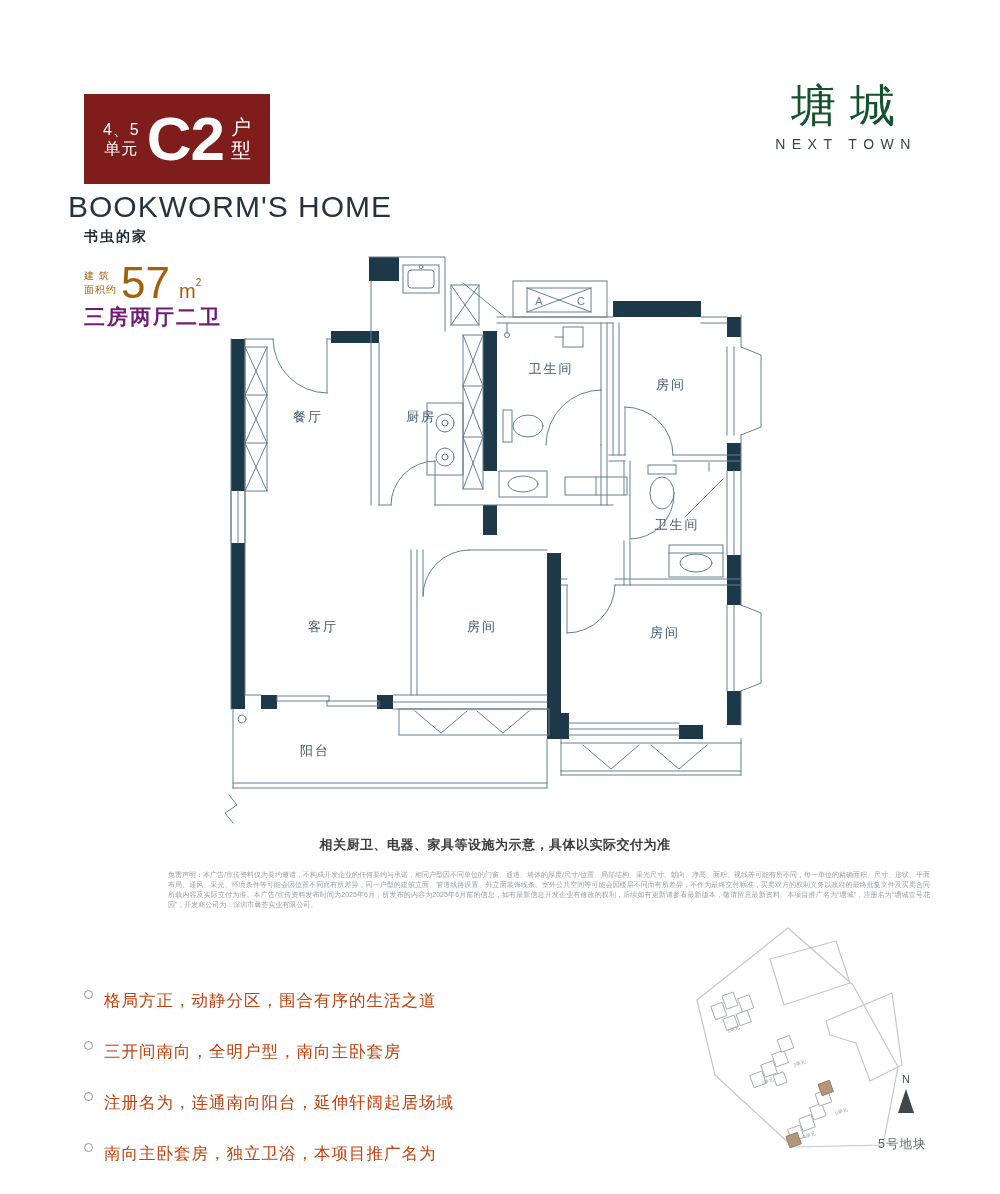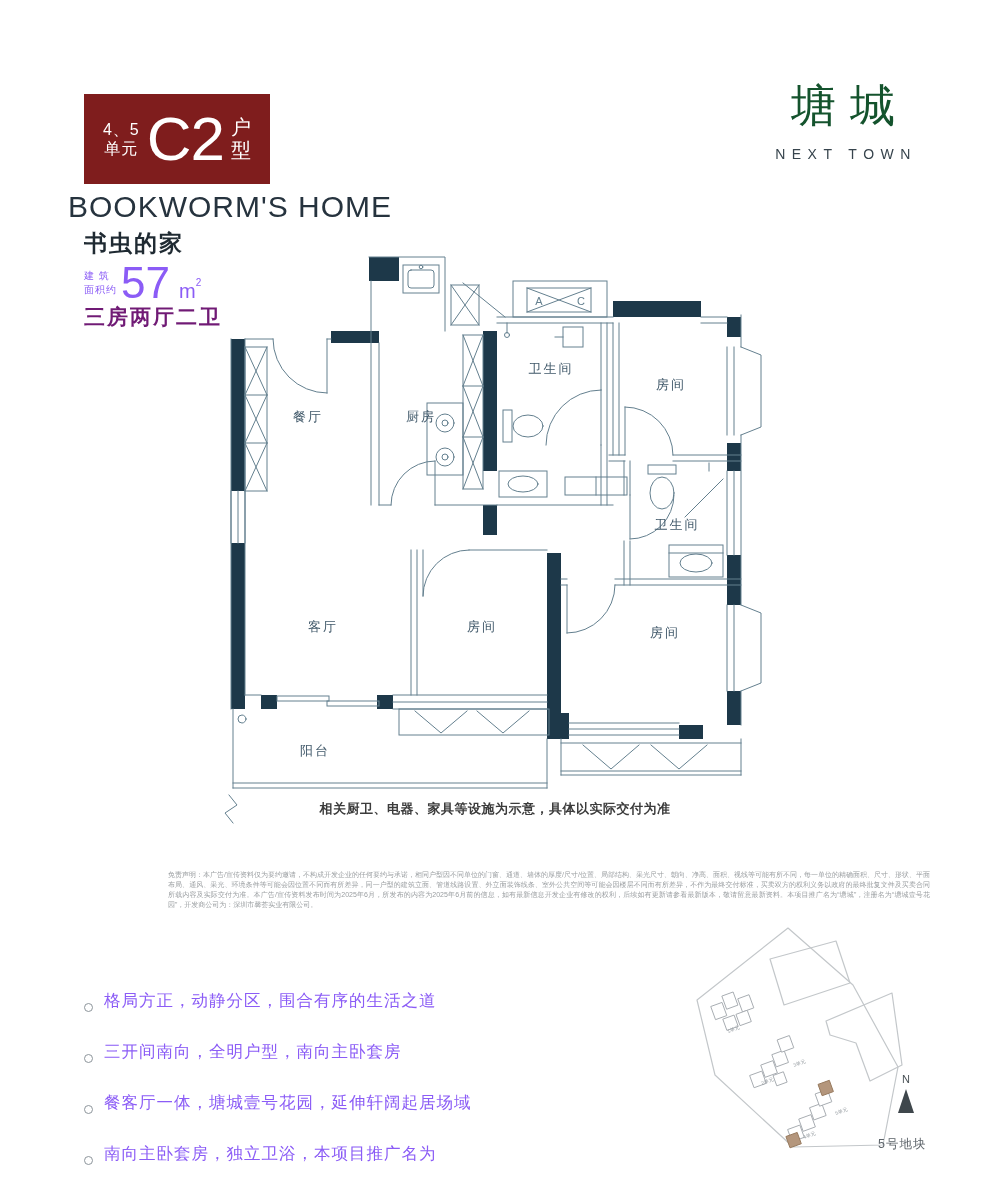--- a/index.html
+++ b/index.html
@@ -3,43 +3,43 @@
 <meta charset="utf-8">
 <style>
   html,body{margin:0;padding:0;background:#e8e8e8;}
   .poster{position:relative;width:1000px;height:1194px;background:#ffffff;overflow:hidden;
           font-family:"Liberation Sans","DejaVu Sans",sans-serif;color:#223744;}
   .abs{position:absolute;}
   
   .badge{left:84px;top:94px;width:186px;height:90px;background:#7f1d1d;color:#fff;
          display:flex;align-items:center;justify-content:center;gap:7px;}
   .badge .units{font-size:16px;line-height:1.2;text-align:center;letter-spacing:1px;}
-  .badge .code{font-size:62px;line-height:1;font-weight:400;letter-spacing:-1px;}
+  .badge .code{font-size:62px;line-height:1;font-weight:700;letter-spacing:-1px;}
   .badge .suffix{font-size:20px;line-height:1.15;text-align:center;}
   
   .logo{left:768px;top:76px;width:150px;text-align:center;}
   .logo-cn{font-size:45px;font-weight:300;letter-spacing:14px;color:#14532d;margin-right:-14px;}
-  .logo-en{font-size:14px;letter-spacing:6.5px;color:#37444d;margin-top:10px;margin-right:-6px;}
+  .logo-en{font-size:14px;letter-spacing:6.5px;color:#37444d;margin-right:-6px;}
   
   .title-en{left:68px;top:190px;font-size:30px;font-weight:300;letter-spacing:1px;color:#26333e;}
-  .title-cn{left:84px;top:228px;font-size:23px;font-weight:700;color:#1f2a32;letter-spacing:2px;}
-  .area{left:84px;top:264px;display:flex;align-items:flex-end;color:#8b5cf6;}
+  .title-cn{left:84px;top:228px;font-size:14px;font-weight:700;color:#1f2a32;letter-spacing:2px;}
+  .area{left:84px;top:264px;display:flex;align-items:flex-end;color:#a16207;}
   .area-prefix{font-size:10px;line-height:1.35;letter-spacing:1px;margin-bottom:5px;margin-right:4px;}
   .area-value{font-size:44px;line-height:.85;font-weight:400;}
   .area-unit{font-size:20px;line-height:1;margin-left:9px;}
   .area-sup{font-size:10px;vertical-align:12px;}
   .layout-type{left:84px;top:303px;font-size:21px;font-weight:700;letter-spacing:2px;color:#701a75;}
   
-  .plan-caption{left:215px;top:800px;width:560px;text-align:center;font-size:13px;
+  .plan-caption{left:215px;top:836px;width:560px;text-align:center;font-size:13px;
                 font-weight:700;color:#3c3c3c;letter-spacing:.5px;}
   .disclaimer{left:168px;top:870px;width:762px;font-size:7px;line-height:10px;color:#9a9ea1;
               text-align:justify;}
   
   .points{left:84px;top:990px;width:560px;list-style:none;margin:0;padding:0;}
-  .points li{display:flex;align-items:flex-end;margin-bottom:29px;font-size:16.5px;color:#8b5cf6;letter-spacing:1px;}
+  .points li{display:flex;align-items:flex-start;margin-bottom:29px;font-size:16.5px;color:#c2410c;letter-spacing:1px;}
   .dot{width:7px;height:7px;border:1.5px solid #8d959b;border-radius:50%;margin-right:11px;flex:0 0 auto;}
   svg text{font-family:"Liberation Sans","DejaVu Sans",sans-serif;}
 </style>
 </head>
 <body>
 
 <div class="poster">
 
   <div class="abs badge">
     <div class="units">
@@ -212,21 +212,21 @@
     <li>
         <span class="dot"></span>
         <span>格局方正，动静分区，围合有序的生活之道</span>
       </li>
     <li>
         <span class="dot"></span>
         <span>三开间南向，全明户型，南向主卧套房</span>
       </li>
     <li>
         <span class="dot"></span>
-        <span>餐客厅一体，塘城壹号花园，延伸轩阔起居场域</span>
+        <span>注册名为，连通南向阳台，延伸轩阔起居场域</span>
       </li>
     <li>
         <span class="dot"></span>
         <span>南向主卧套房，独立卫浴，本项目推广名为</span>
       </li>
   </ul>
 
   <svg class="abs" style="left:680px;top:925px;" width="300" height="250" viewBox="0 0 300 250">
     <g fill="none" stroke="#c3c7ca" stroke-width="1.2" stroke-linejoin="round">
       <polygon points="108,3 173,60 218,142 203,220 113,222 35,150 17,75"></polygon>

